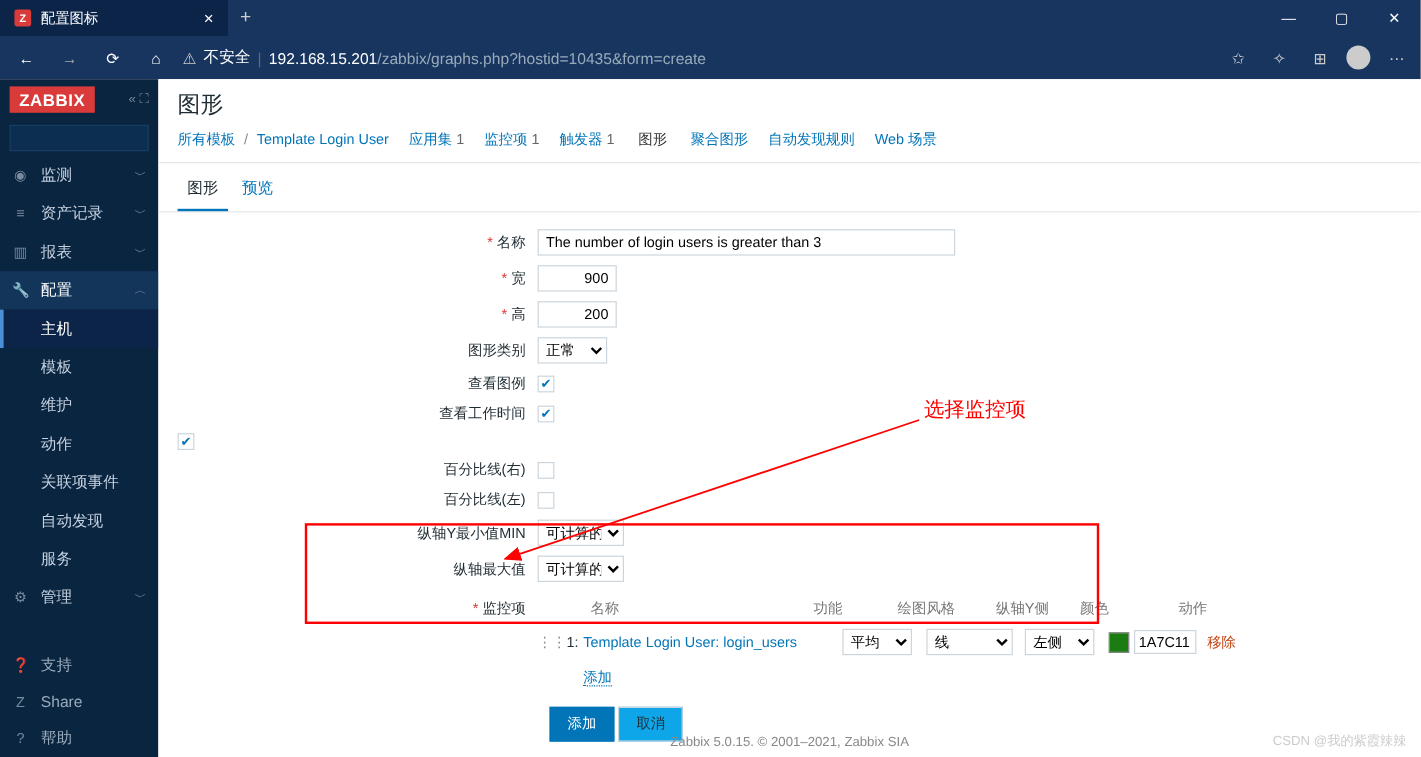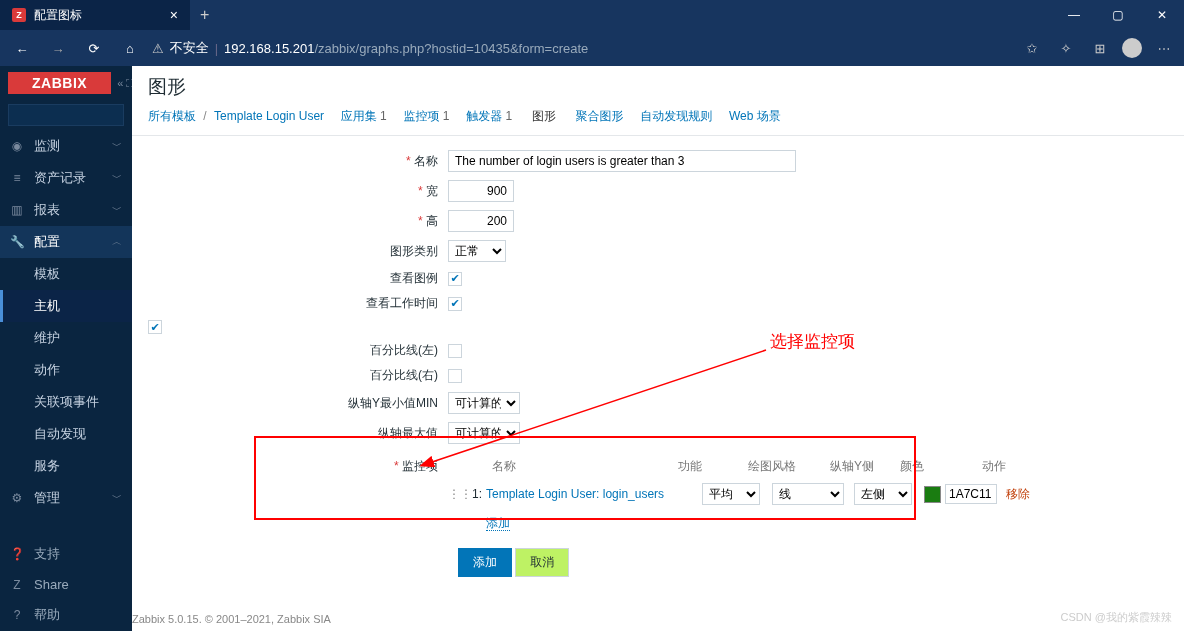--- a/index.html
+++ b/index.html
@@ -23,21 +23,21 @@
     .addr-host { color: #fff; margin-top: 35px; }
     .addr-path { color: #9ab; }
     .tool-icons { display: flex; gap: 10px; align-items: center; }
     .tool-ic { width: 24px; text-align: center; color: #ccc; }
     .avatarc { width: 20px; height: 20px; background: #ccc; border-radius: 50%; }
 
     
     .app { display: flex; height: 565px; }
     .sidebar { width: 132px; background: #0a2540; color: #c5d1e0; font-size: 13px; display: flex; flex-direction: column; }
     .logo-row { display: flex; align-items: center; padding: 6px 8px; gap: 6px; }
-    .logo { background: #d93a3a; color: #fff; font-weight: bold; font-size: 14px; padding: 3px 24px; letter-spacing: 0.5px; }
+    .logo { background: #d93a3a; color: #fff; font-weight: bold; font-size: 14px; padding: 3px 8px; letter-spacing: 0.5px; }
     .collapse-btn { margin-left: auto; color: #7a8a9e; font-size: 11px; display:flex; gap:3px; }
     .search-row { padding: 4px 8px; }
     .search-box { display: flex; align-items: center; background: #0c2e50; border: 1px solid #1a3c60; height: 22px; padding: 0 6px; }
     .search-box input { flex: 1; background: none; border: none; outline: none; color: #fff; font-size: 12px; }
     .search-box .sicon { color: #7a8a9e; font-size: 12px; }
     .nav-item { display: flex; align-items: center; padding: 7px 10px; gap: 10px; cursor: pointer; }
     .nav-item .ni-icon { width: 14px; text-align: center; font-size: 12px; color: #7a8a9e; }
     .nav-item .chev { margin-left: auto; font-size: 10px; color: #7a8a9e; }
     .nav-item.active { background: #13355a; color: #fff; }
     .sub-item { padding: 7px 10px 7px 34px; cursor: pointer; color: #c5d1e0; }
@@ -81,30 +81,30 @@
     .row-handle { width: 18px; text-align:center; color:#888; }
     .row-idx { width: 20px; text-align:right; padding-right:4px; }
     .row-link { color:#0275b8; width:216px; cursor:pointer; }
     .color-swatch { width:17px; height:17px; background:#1a7c11; display:inline-block; border:1px solid #888; vertical-align:middle; margin-right:4px; }
     .color-input { width:52px; height:20px; border:1px solid #ccd5dc; padding:0 3px; font-size:12px; }
     .link-del { color:#c2410c; cursor:pointer; }
     .link-add { color:#0275b8; cursor:pointer; border-bottom:1px dotted #0275b8; }
     .add-row { padding: 6px 0 2px 38px; }
 
     .btn-row { margin: 14px 0 0 310px; }
-    .btn { display:inline-block; padding: 5px 14px; font-size:12px; border:1px solid #ccd5dc; background:#bef264; cursor:pointer; }
+    .btn { display:inline-block; padding: 5px 14px; font-size:12px; border:1px solid #ccd5dc; background:#0ea5e9; cursor:pointer; }
     .btn.primary { background:#0275b8; border-color:#0275b8; color:#fff; }
 
     
     .annot-box { position:absolute; border:2px solid #ff0000; pointer-events:none; 
                  left: 254px; top: 436px; width: 662px; height: 84px; }
     .annot-label { position:absolute; color:#ff0000; font-size:17px; font-weight:400; left:770px; top:330px; }
     .arrow-svg { position:absolute; left:420px; top:344px; width:356px; height:126px; pointer-events:none; }
 
-    .footer { position:absolute; bottom:0; left:132px; right:0; text-align:left; font-size:11px; color:#888; padding:6px 0; }
+    .footer { position:absolute; bottom:0; left:132px; right:0; text-align:center; font-size:11px; color:#888; padding:6px 0; }
     .watermark { position:absolute; bottom:6px; right:12px; font-size:11px; color:#ccc; }
   </style>
 </head>
 <body>
 
 <div class="browser-titlebar">
   <div class="tab">
     <div class="tab-favicon">Z</div>
     <span>配置图标</span>
     <span class="tab-close">×</span>
@@ -168,22 +168,22 @@
     <div class="nav-item">
         <span class="ni-icon">▥</span>
         <span>报表</span>
         <span class="chev">﹀</span>
       </div>
     <div class="nav-item active">
         <span class="ni-icon">🔧</span>
         <span>配置</span>
         <span class="chev">︿</span>
       </div>
+    <div class="sub-item sel">主机</div>
     <div class="sub-item">模板</div>
-    <div class="sub-item sel">主机</div>
     <div class="sub-item">维护</div>
     <div class="sub-item">动作</div>
     <div class="sub-item">关联项事件</div>
     <div class="sub-item">自动发现</div>
     <div class="sub-item">服务</div>
     <div class="nav-item">
         <span class="ni-icon">⚙</span>
         <span>管理</span>
         <span class="chev">﹀</span>
       </div>
@@ -221,20 +221,24 @@
       <span class="bc-link"><span>触发器</span> <span class="badge">1</span></span>
       &nbsp;&nbsp;&nbsp;
       <span class="cur">图形</span>
       &nbsp;&nbsp;&nbsp;
       <span class="bc-link">聚合图形</span>
       &nbsp;&nbsp;&nbsp;
       <span class="bc-link">自动发现规则</span>
       &nbsp;&nbsp;&nbsp;
       <span class="bc-link">Web 场景</span>
     </div>
+    <div class="tabbar">
+      <span class="active">图形</span>
+      <span>预览</span>
+    </div>
 
     <div class="form-area">
       <div class="form-row">
         <div class="form-label req">名称</div>
         <input class="text-input w-long" value="The number of login users is greater than 3" style="">
       </div>
       <div class="form-row">
         <div class="form-label req">宽</div>
         <input class="text-input w-num" value="900" style="">
       </div>
@@ -251,25 +255,25 @@
         <span class="check">✔</span>
       </div>
       <div class="form-row">
         <div class="form-label">查看工作时间</div>
         <span class="check">✔</span>
       </div>
       <div class="form-row">
         <span class="check">✔</span>
       </div>
       <div class="form-row">
+        <div class="form-label">百分比线(右)</div>
+        <span class="check"></span>
+      </div>
+      <div class="form-row">
         <div class="form-label">百分比线(左)</div>
-        <span class="check"></span>
-      </div>
-      <div class="form-row">
-        <div class="form-label">百分比线(右)</div>
         <span class="check"></span>
       </div>
       <div class="form-row">
         <div class="form-label">纵轴Y最小值MIN</div>
         <select style="width:72px"><option>可计算的</option></select>
       </div>
       <div class="form-row">
         <div class="form-label">纵轴最大值</div>
         <select style="width:72px"><option>可计算的</option></select>
       </div>

